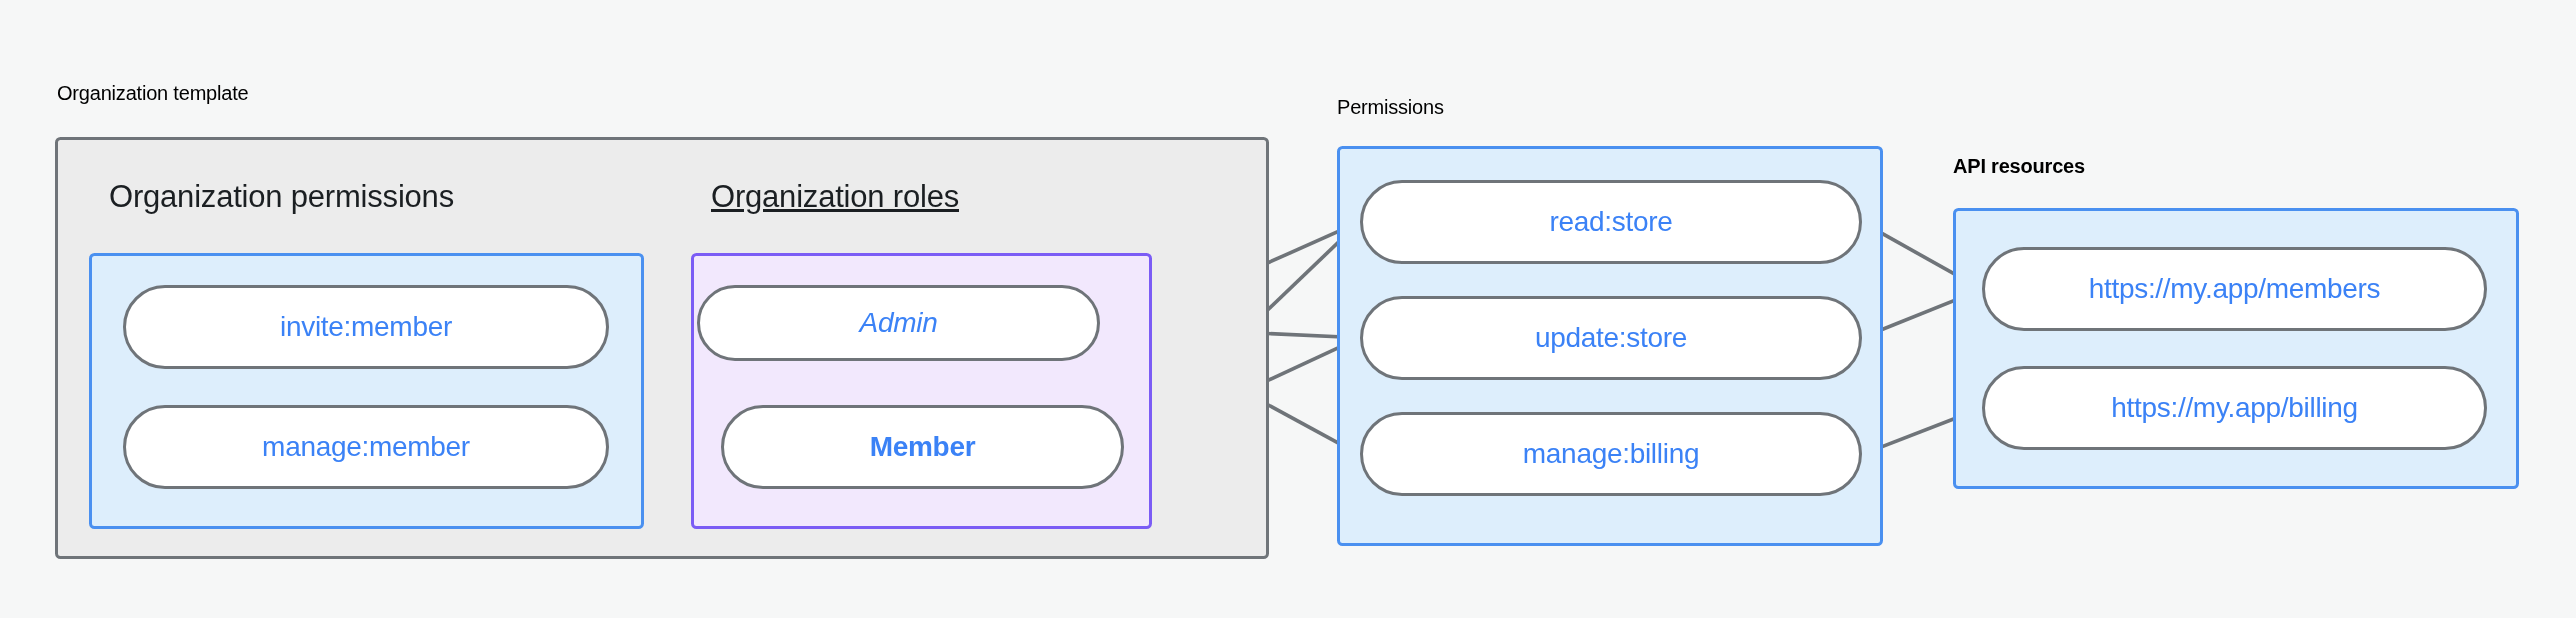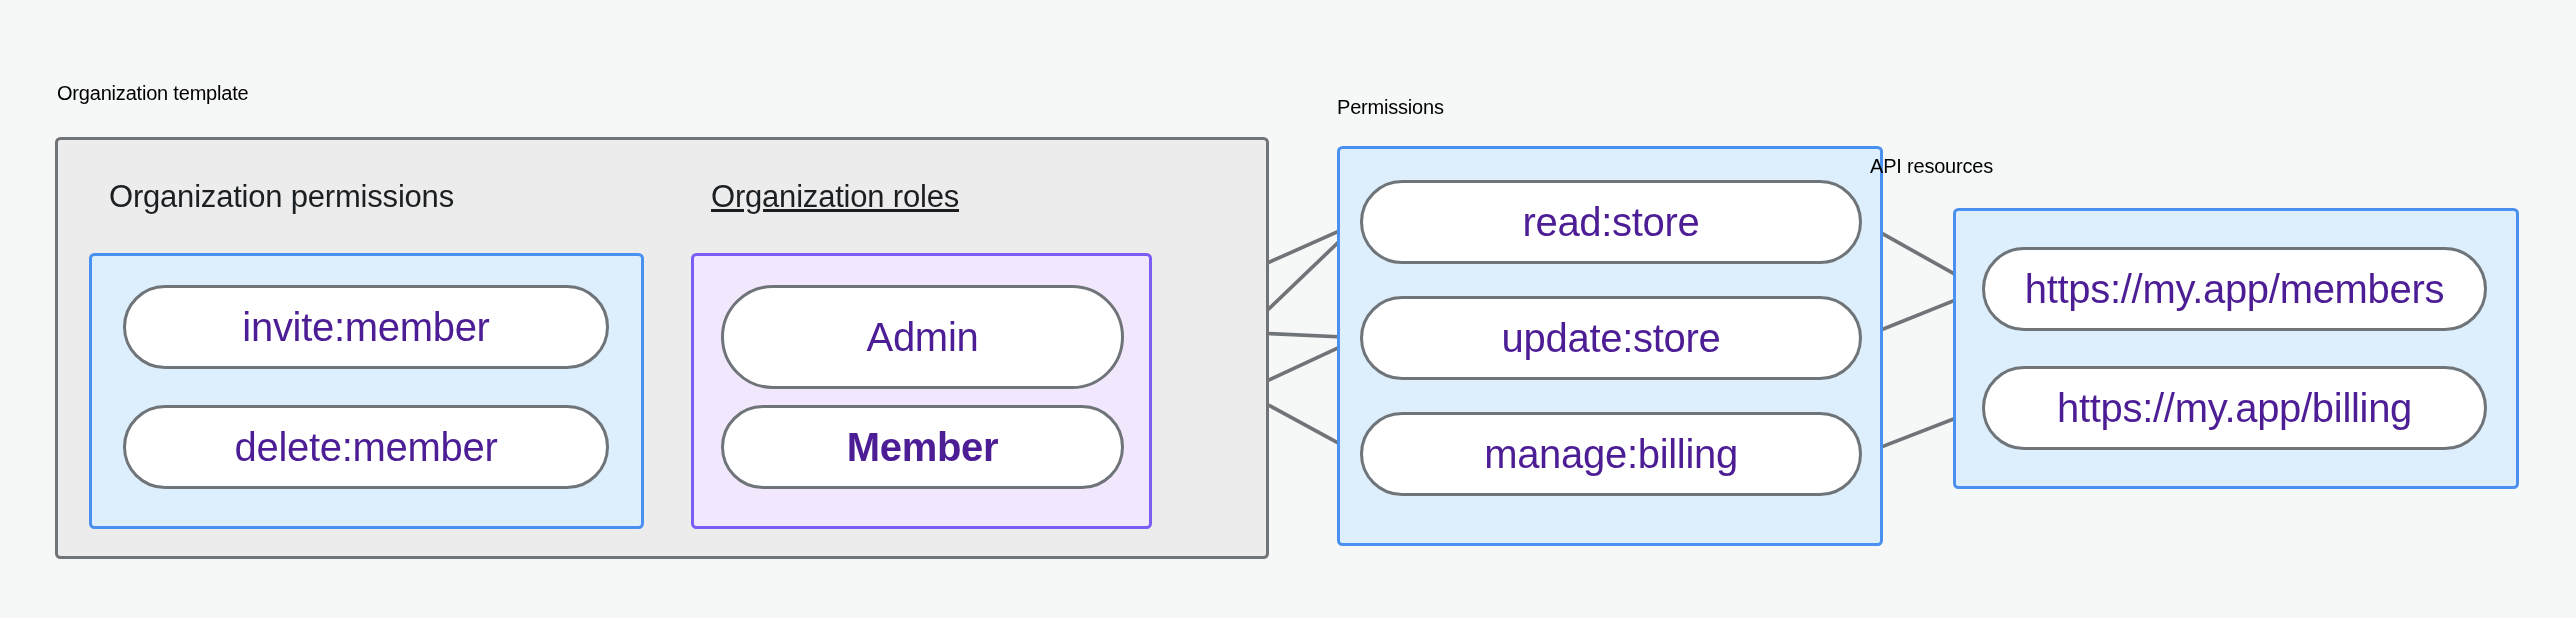--- a/index.html
+++ b/index.html
@@ -64,22 +64,22 @@
   
   .pill {
     position: absolute;
     box-sizing: border-box;
     background: #ffffff;
     border: 3.7px solid #6f7479;
     border-radius: 912px;
     display: flex;
     align-items: center;
     justify-content: center;
-    color: #4c1d95;
-    font-size: 40px;
+    color: #3b82f6;
+    font-size: 28px;
     line-height: 1;
     white-space: nowrap;
     letter-spacing: -0.3px;
   }
 
   
   #edges {
     position: absolute;
     left: 0;
     top: 0;
@@ -133,28 +133,28 @@
 
   <div class="inner-label" style="left:89px; top:181px;">Organization permissions</div>
 
   <div class="box box-blue" style="left:89px; top:253px; width:555px; height:276px;"></div>
 
   <div class="pill" style="left:123px; top:285px; width:486px; height:84px;">
     <span>invite:member</span>
   </div>
 
   <div class="pill" style="left:123px; top:405px; width:486px; height:84px;">
-    <span>delete:member</span>
+    <span>manage:member</span>
   </div>
 
   <div class="inner-label" style="left:691px; top:181px;text-decoration:underline;">Organization roles</div>
 
   <div class="box box-purple" style="left:691px; top:253px; width:461px; height:276px;"></div>
 
-  <div class="pill" style="left:721px; top:285px; width:403px; height:104px;">
+  <div class="pill" style="left:697px; top:285px; width:403px; height:76px;font-style:italic;">
     <span>Admin</span>
   </div>
 
   <div class="pill" style="left:721px; top:405px; width:403px; height:84px;font-weight:bold;">
     <span>Member</span>
   </div>
 
   <div class="group-label" style="left:1337px; top:78px;">Permissions</div>
 
   <div class="box box-blue" style="left:1337px; top:146px; width:546px; height:400px;"></div>
@@ -164,21 +164,21 @@
   </div>
 
   <div class="pill" style="left:1360px; top:412px; width:502px; height:84px;">
     <span>manage:billing</span>
   </div>
 
   <div class="pill" style="left:1360px; top:296px; width:502px; height:84px;">
     <span>update:store</span>
   </div>
 
-  <div class="group-label" style="left:1870px; top:137px;">API resources</div>
+  <div class="group-label" style="left:1953px; top:137px;font-weight:bold;">API resources</div>
 
   <div class="box box-blue" style="left:1953px; top:208px; width:566px; height:281px;"></div>
 
   <div class="pill" style="left:1982px; top:247px; width:505px; height:84px;">
     <span>https://my.app/members</span>
   </div>
 
   <div class="pill" style="left:1982px; top:366px; width:505px; height:84px;">
     <span>https://my.app/billing</span>
   </div>

